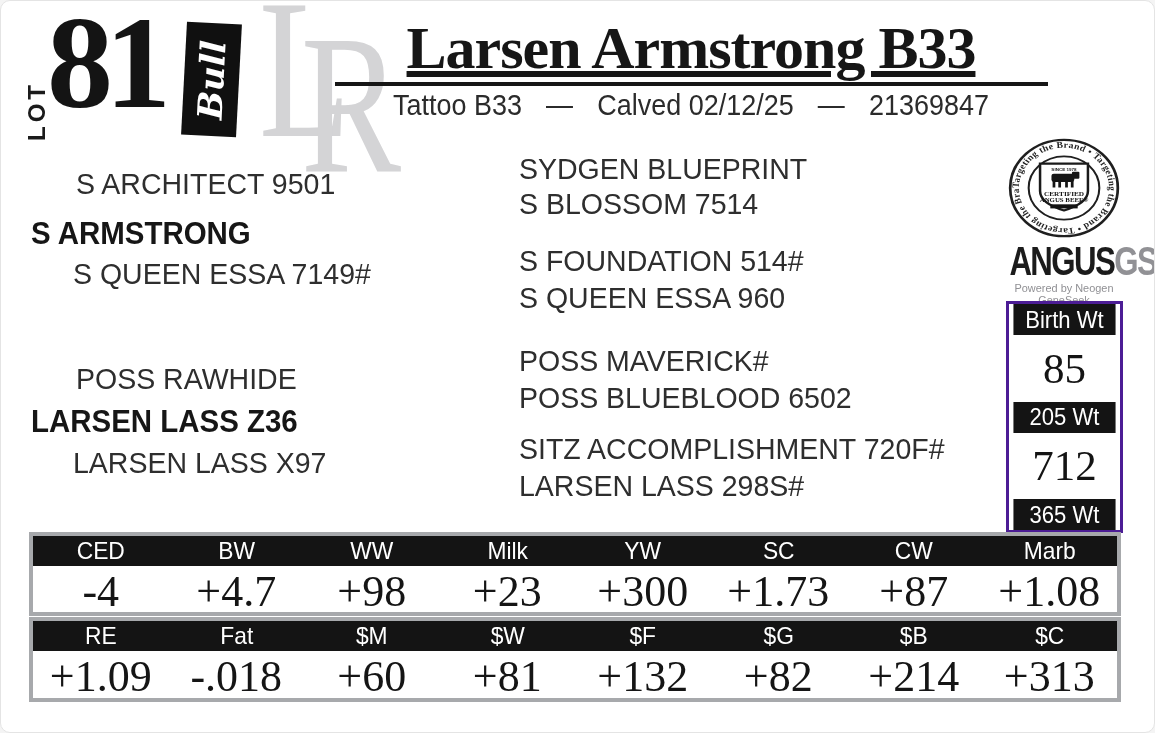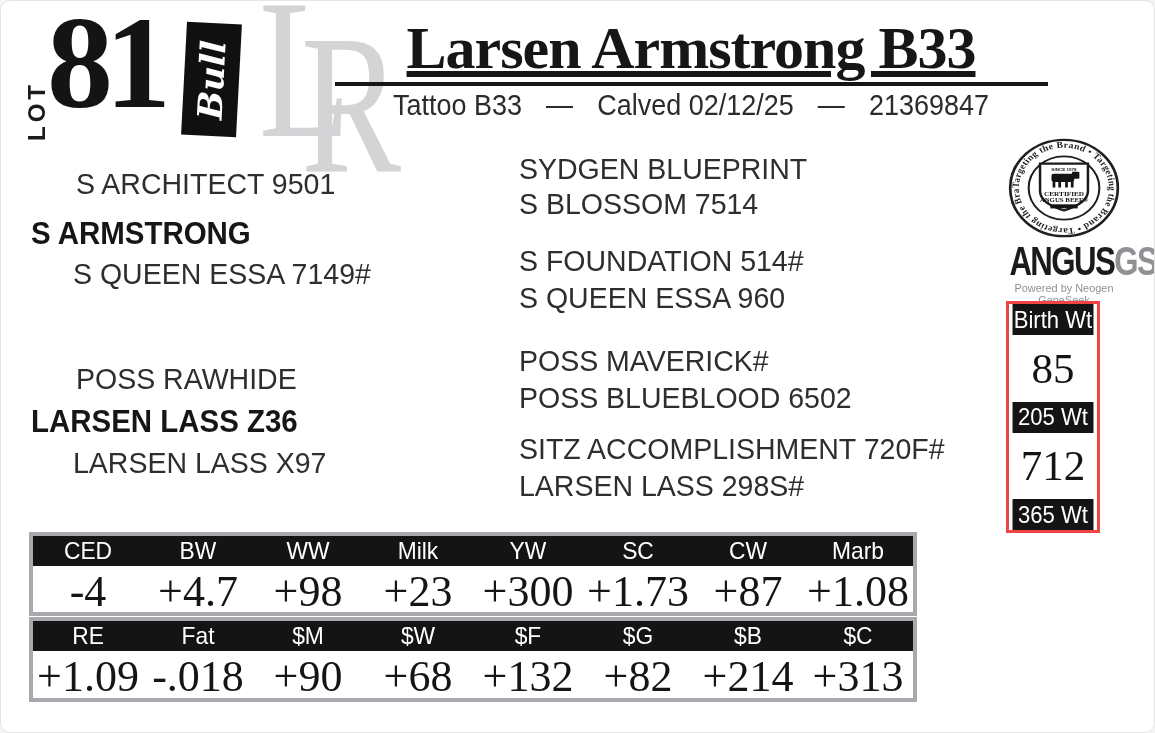--- a/index.html
+++ b/index.html
@@ -62,35 +62,35 @@
   .angusgs { position:absolute; left:993px; top:240px; width:140px; text-align:center; }
   .angusgs .wordmark {
     transform:scaleX(0.78); transform-origin:center;
     font-weight:bold; font-size:40px; line-height:1; letter-spacing:-2px; white-space:nowrap;
   }
   .angusgs .wordmark .angus { color:#1b1b1b; }
   .angusgs .wordmark .gs { color:#919195; }
   .angusgs .tagline { font-size:11.5px; color:#909094; margin-top:1px; transform:scaleX(0.95); }
   
   .weight-box {
-    position:absolute; left:1005px; top:300px; width:94px; height:232px;
-    background:#fff; border:3px solid #ef4444; display:flex; flex-direction:column;
+    position:absolute; left:1005px; top:300px; width:117px; height:232px;
+    background:#fff; border:3px solid #4c1d95; display:flex; flex-direction:column;
   }
   .weight-box .wlabel {
     height:31px; flex:0 0 31px; background:#141414; color:#fff;
     display:flex; align-items:center; justify-content:center;
     font-size:24px; transform:scaleX(0.92);
   }
   .weight-box .wvalue {
     flex:1; display:flex; align-items:center; justify-content:center;
     font-family:"Liberation Serif", serif; font-size:43px; color:#141414;
   }
   
   .epd-table {
-    position:absolute; left:28px; width:888px;
+    position:absolute; left:28px; width:1092px;
     border:4px solid #a7a9ac; background:#fff; display:flex; flex-direction:column;
   }
   .epd-t1 { top:531px; height:84px; }
   .epd-t2 { top:616px; height:85px; }
   .epd-head { flex:0 0 30px; background:#141414; display:grid; grid-template-columns:repeat(8,1fr); }
   .epd-head div {
     color:#fff; font-size:24px; display:flex; align-items:center; justify-content:center;
     transform:scaleX(0.95);
   }
   .epd-vals { flex:1; display:grid; grid-template-columns:repeat(8,1fr); }
@@ -208,22 +208,22 @@
       <div>$M</div>
       <div>$W</div>
       <div>$F</div>
       <div>$G</div>
       <div>$B</div>
       <div>$C</div>
     </div>
     <div class="epd-vals">
       <div>+1.09</div>
       <div>-.018</div>
-      <div>+90</div>
-      <div>+68</div>
+      <div>+60</div>
+      <div>+81</div>
       <div>+132</div>
       <div>+82</div>
       <div>+214</div>
       <div>+313</div>
     </div>
   </div>
 
 </div>
 
 </body></html>

